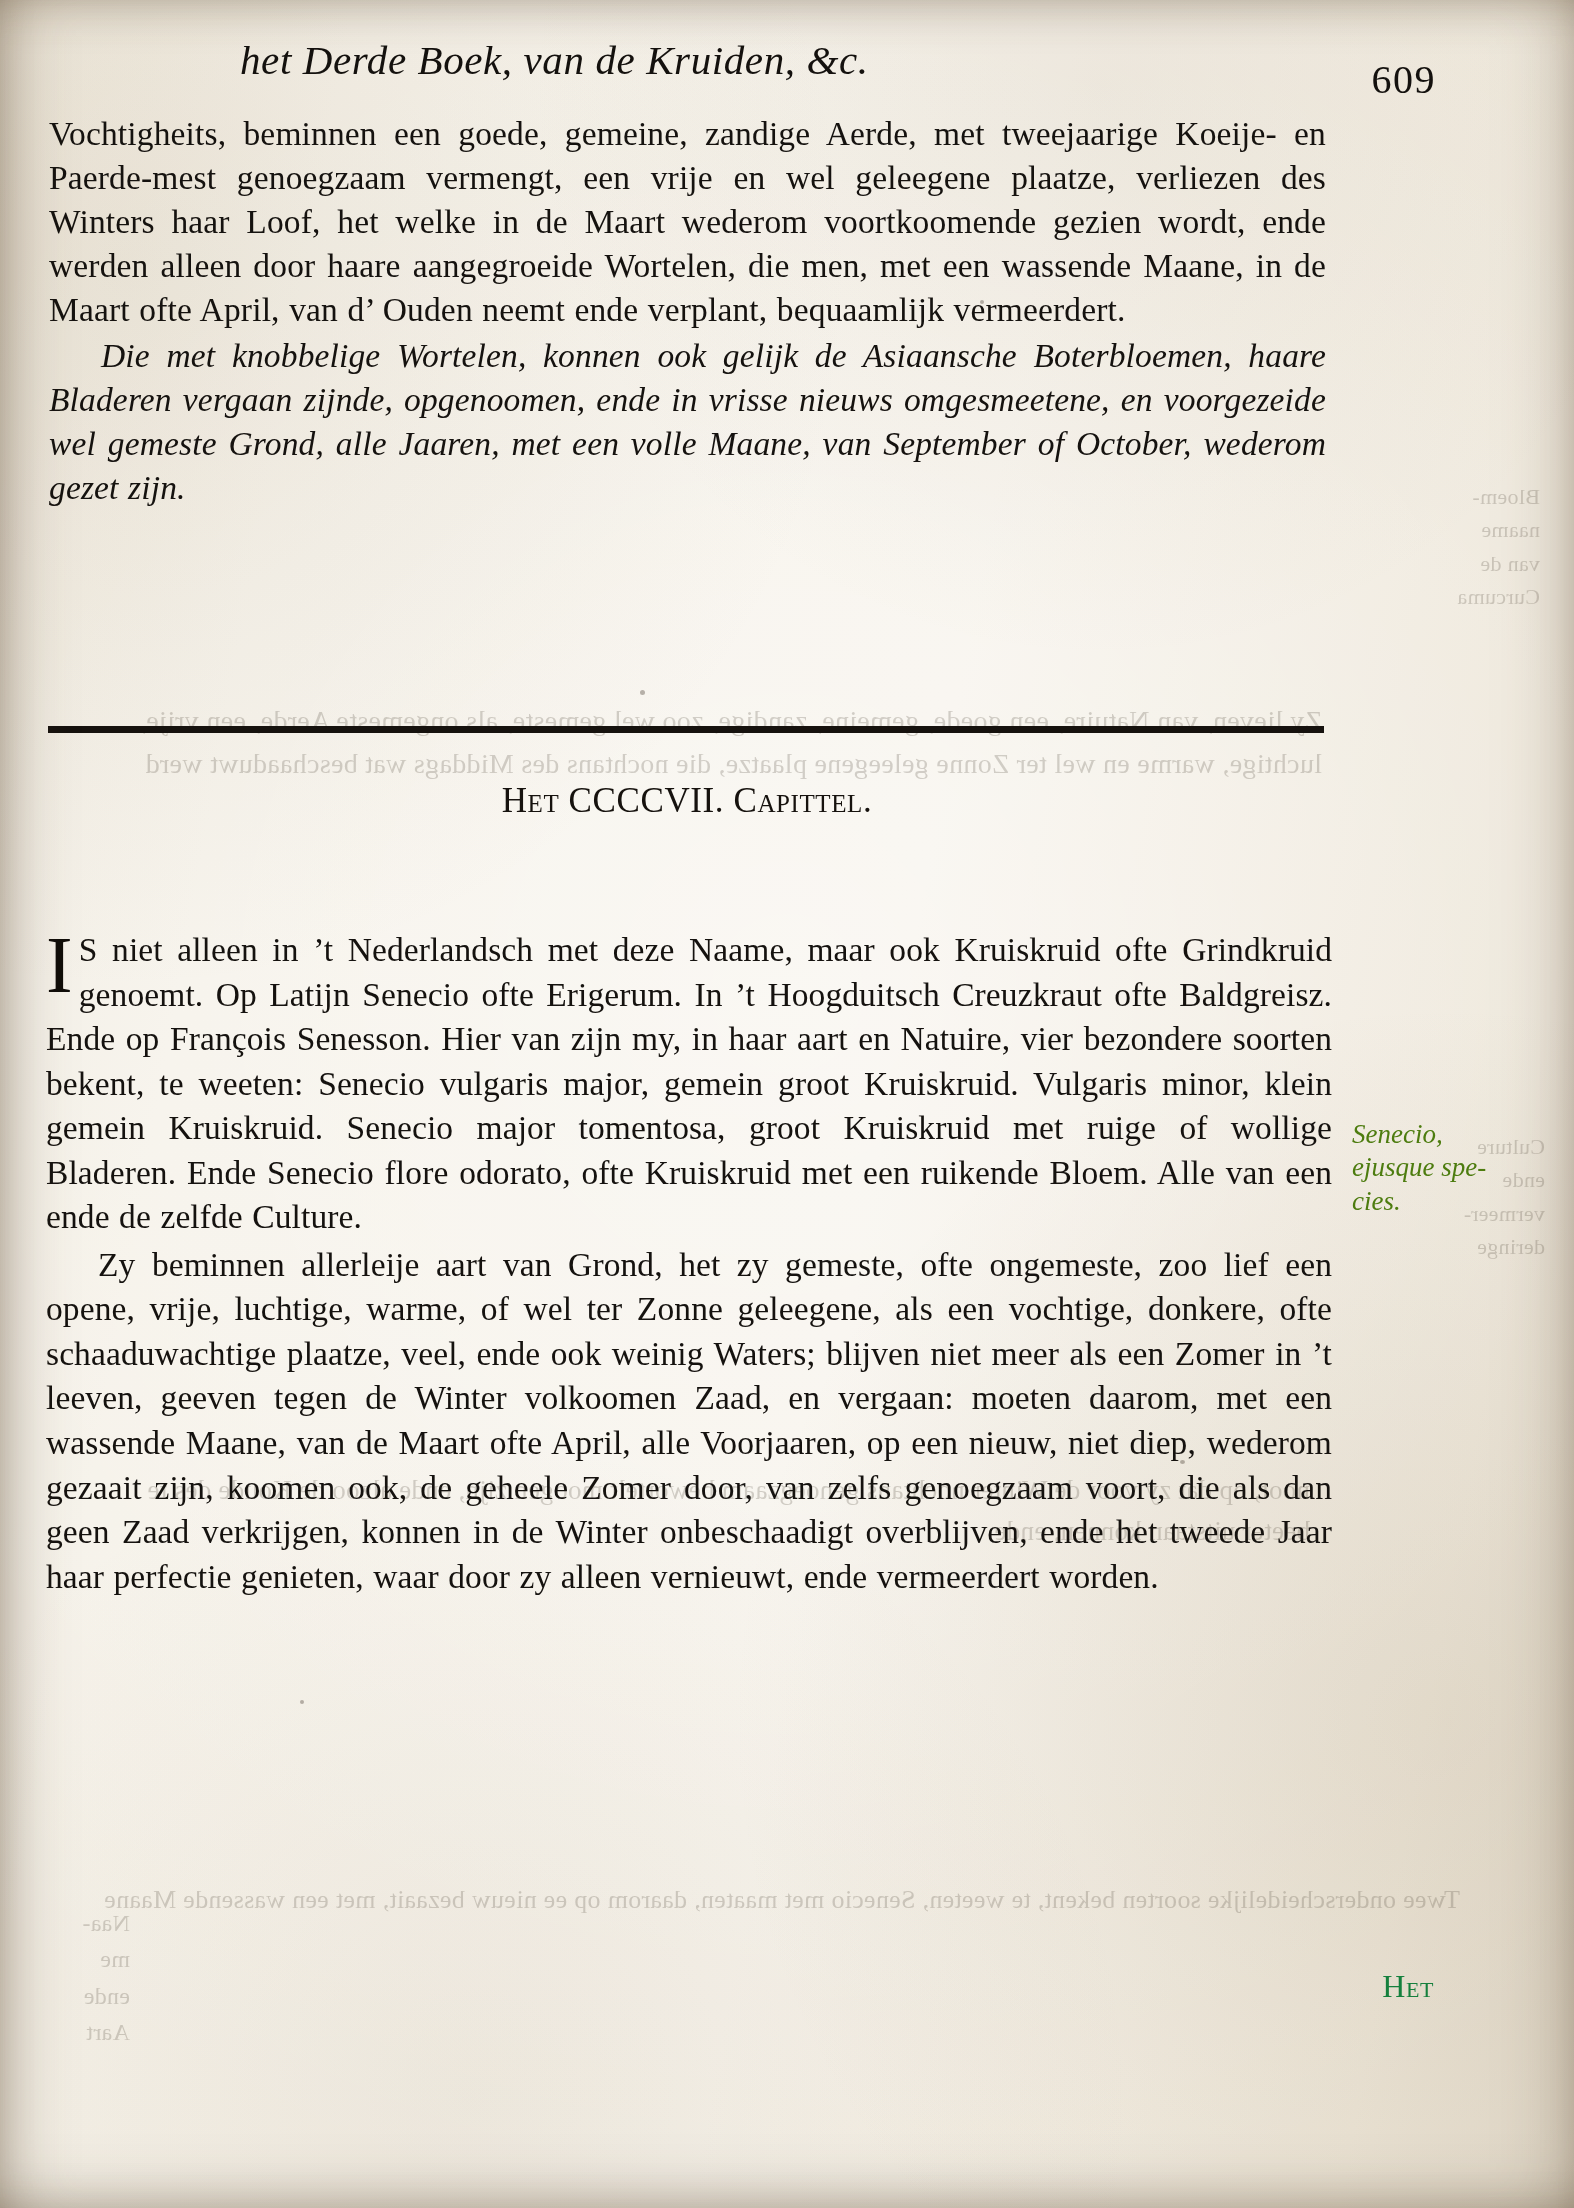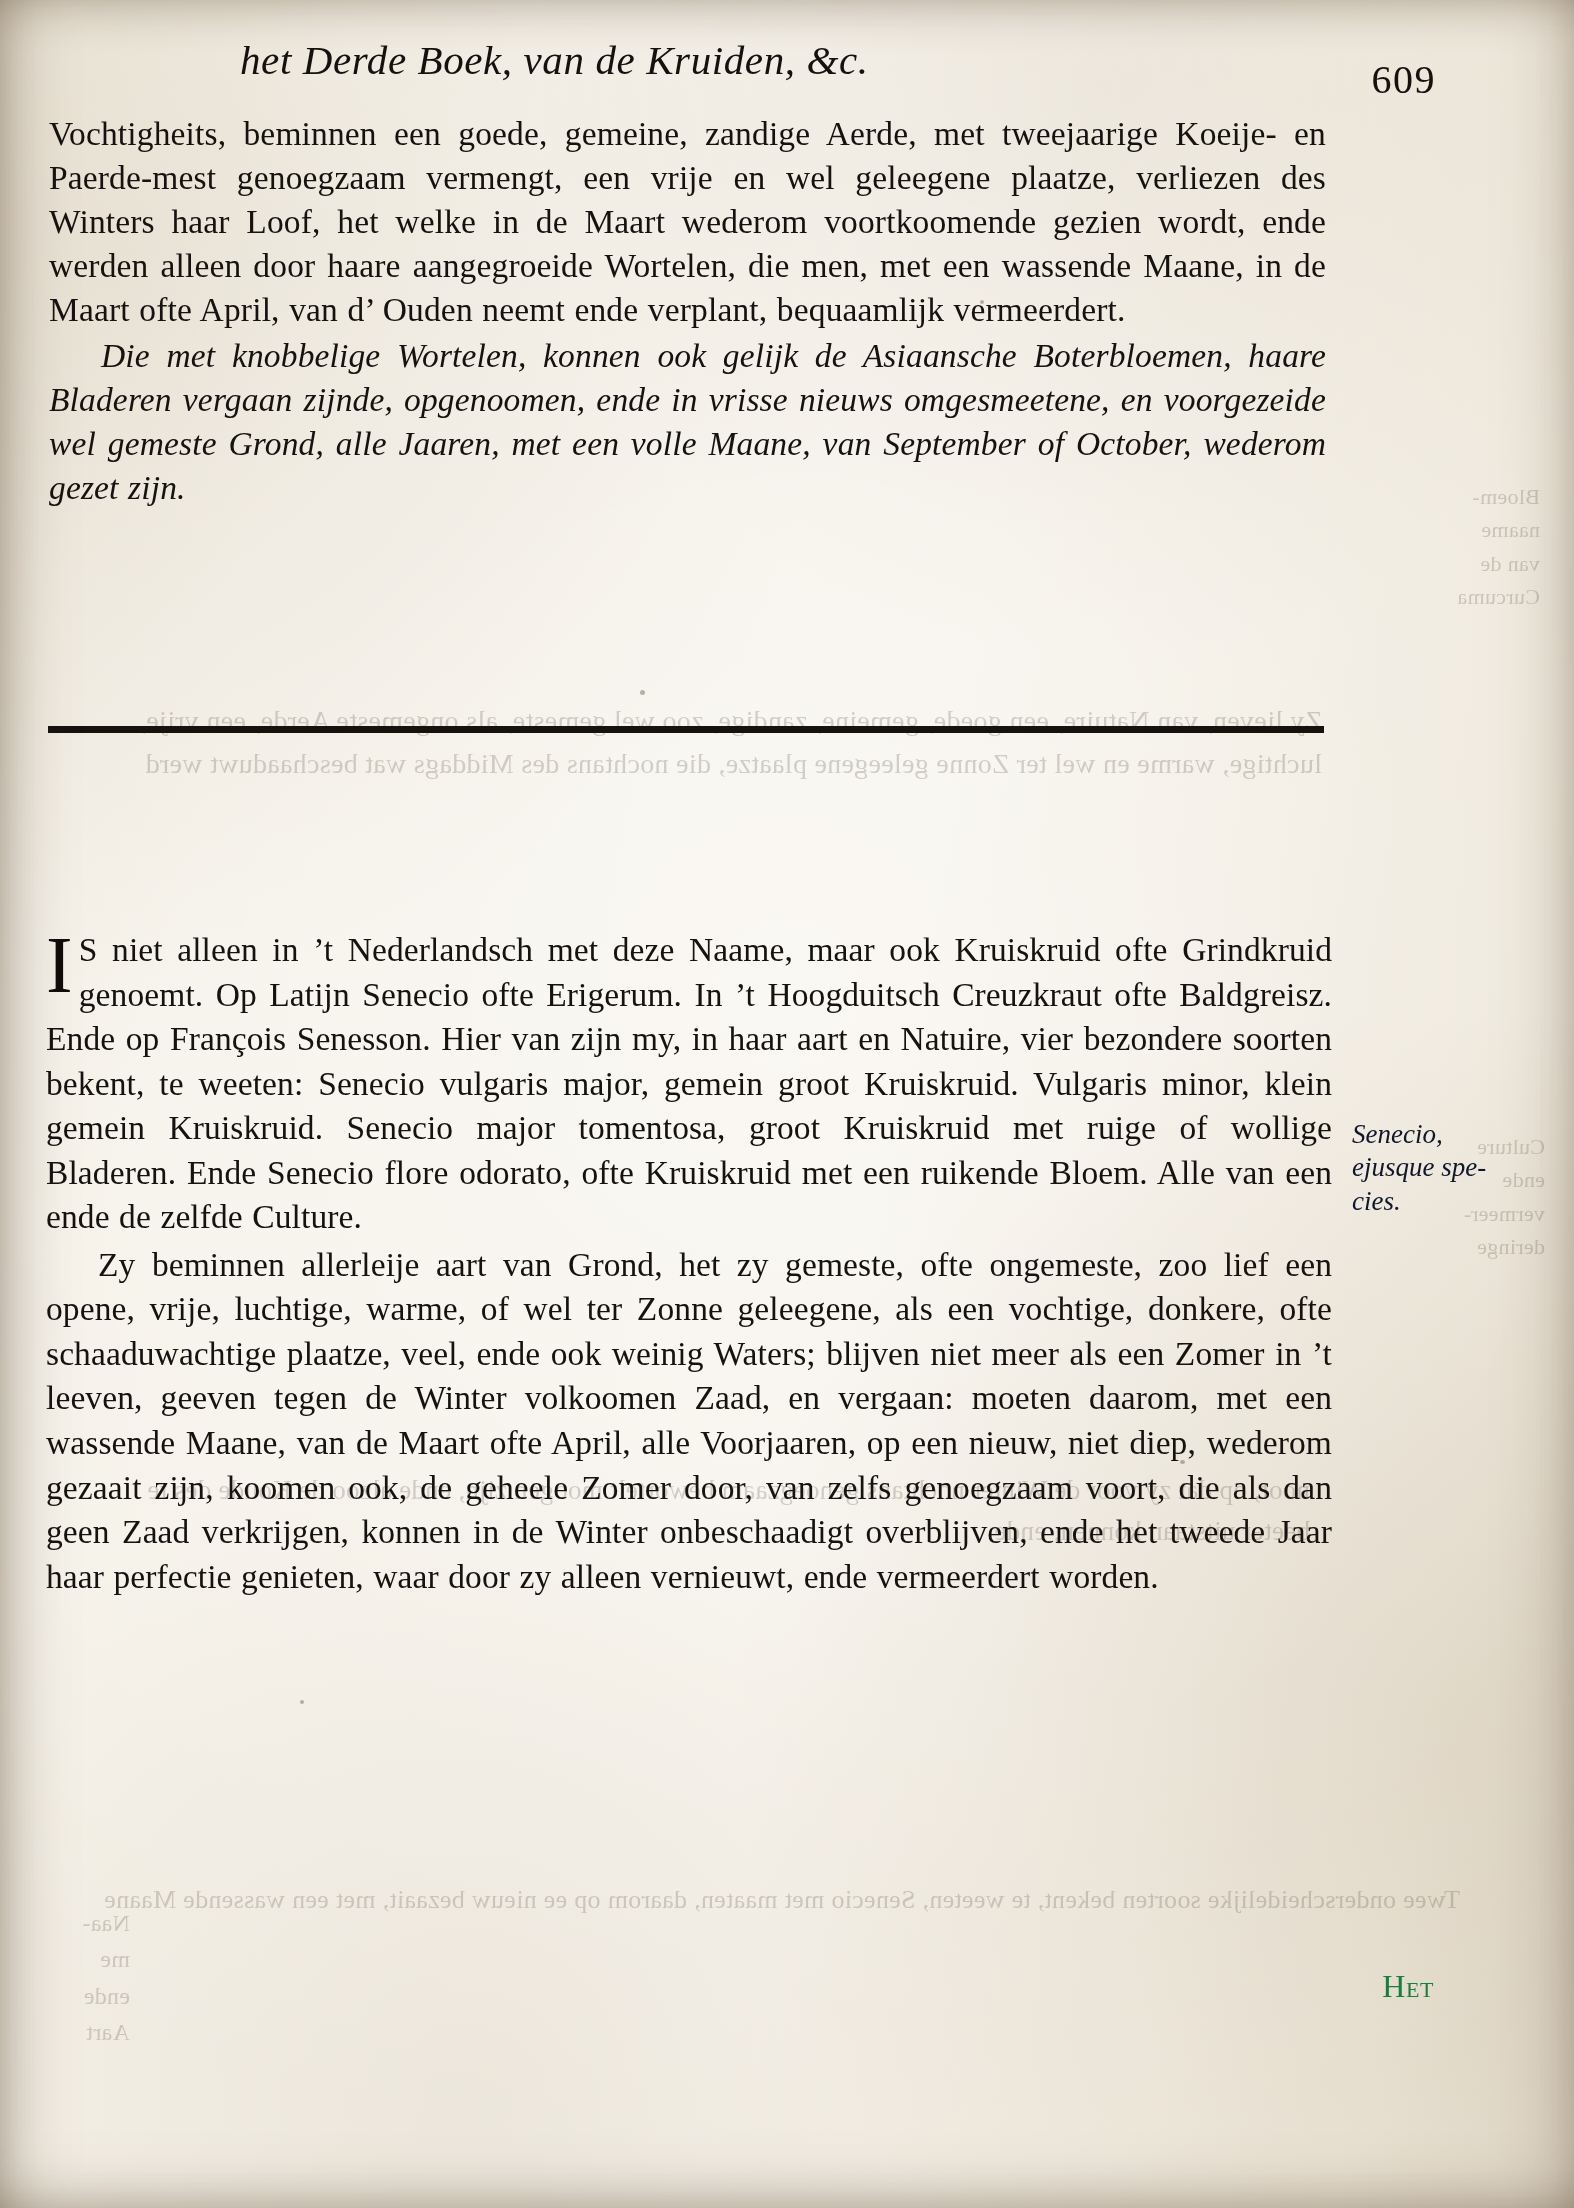--- a/index.html
+++ b/index.html
@@ -177,21 +177,21 @@
 
   
   .marginal-note {
     position: absolute;
     left: 1352px;
     top: 1118px;
     width: 200px;
     font-size: 27px;
     line-height: 1.24;
     font-style: italic;
-    color: #0f172a;
+    color: #4d7c0f;
     font-family: "Liberation Serif", serif;
   }
 
   
   .catchword {
     position: absolute;
     right: 140px;
     top: 1968px;
     font-size: 32px;
     letter-spacing: 1px;
@@ -233,20 +233,23 @@
   <div class="running-head">het Derde Boek, van de Kruiden, &amp;c.</div>
   <div class="page-number">609</div>
 
   <div class="body-col">
     <p class="para">Vochtigheits, beminnen een goede, gemeine, zandige Aerde, met tweejaarige Koeije- en Paerde-mest genoegzaam vermengt, een vrije en wel geleegene plaatze, verliezen des Winters haar Loof, het welke in de Maart wederom voortkoomende gezien wordt, ende werden alleen door haare aangegroeide Wortelen, die men, met een wassende Maane, in de Maart ofte April, van d’ Ouden neemt ende verplant, bequaamlijk vermeerdert.</p>
     <p class="para indent">Die met knobbelige Wortelen, konnen ook gelijk de Asiaansche Boterbloemen, haare Bladeren vergaan zijnde, opgenoomen, ende in vrisse nieuws omgesmeetene, en voorgezeide wel gemeste Grond, alle Jaaren, met een volle Maane, van September of October, wederom gezet zijn.</p>
   </div>
 
   <div class="rule"></div>
 
+  <div class="chapter-label">
+    <span class="sc">Het CCCCVII. Capittel.</span>
+  </div>
 
   <div class="chapter-body">
     <p><span class="initial">I</span><span>S niet alleen in ’t Nederlandsch met deze Naame, maar ook Kruiskruid ofte Grindkruid genoemt. Op Latijn Senecio ofte Erigerum. In ’t Hoogduitsch Creuzkraut ofte Baldgreisz. Ende op François Senesson. Hier van zijn my, in haar aart en Natuire, vier bezondere soorten bekent, te weeten: Senecio vulgaris major, gemein groot Kruiskruid. Vulgaris minor, klein gemein Kruiskruid. Senecio major tomentosa, groot Kruiskruid met ruige of wollige Bladeren. Ende Senecio flore odorato, ofte Kruiskruid met een ruikende Bloem. Alle van een ende de zelfde Culture.</span></p>
     <p style="text-indent:52px">Zy beminnen allerleije aart van Grond, het zy gemeste, ofte ongemeste, zoo lief een opene, vrije, luchtige, warme, of wel ter Zonne geleegene, als een vochtige, donkere, ofte schaaduwachtige plaatze, veel, ende ook weinig Waters; blijven niet meer als een Zomer in ’t leeven, geeven tegen de Winter volkoomen Zaad, en vergaan: moeten daarom, met een wassende Maane, van de Maart ofte April, alle Voorjaaren, op een nieuw, niet diep, wederom gezaait zijn, koomen ook, de geheele Zomer door, van zelfs genoegzaam voort, die als dan geen Zaad verkrijgen, konnen in de Winter onbeschaadigt overblijven, ende het tweede Jaar haar perfectie genieten, waar door zy alleen vernieuwt, ende vermeerdert worden.</p>
   </div>
 
   <div class="marginal-note">
     <div>Senecio,</div>
     <div>ejusque spe-</div>
     <div>cies.</div>

